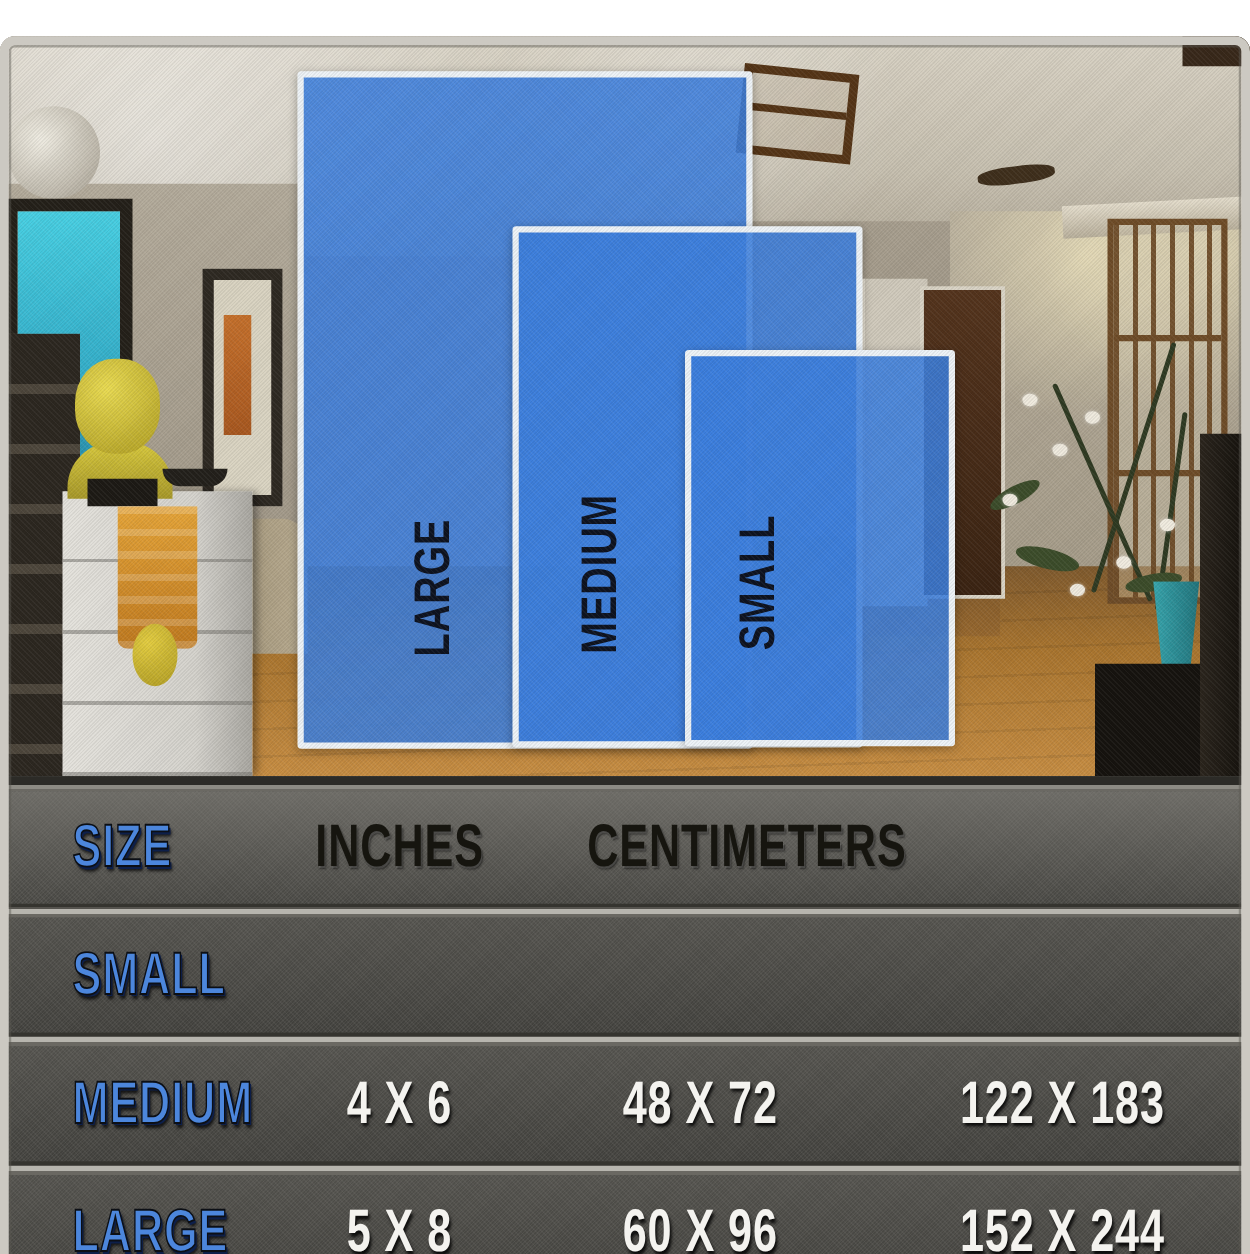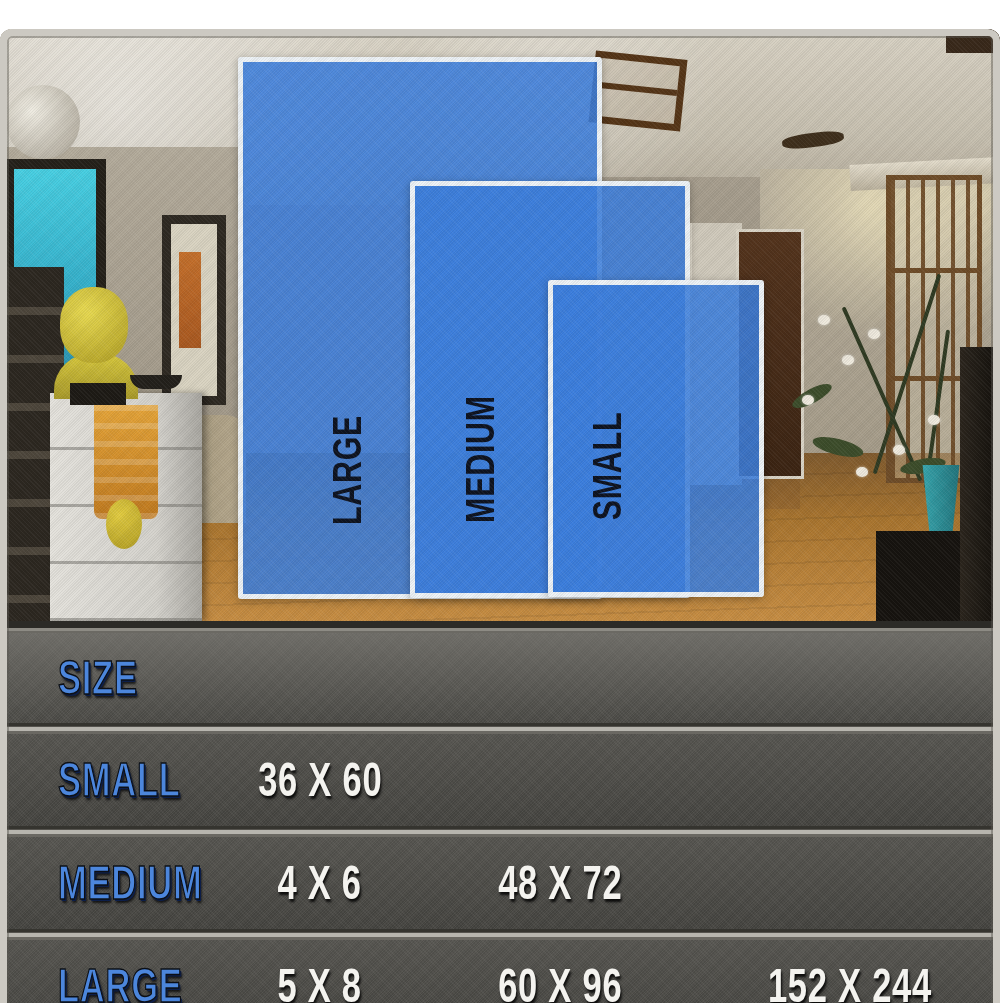--- a/index.html
+++ b/index.html
@@ -208,40 +208,44 @@
 
     <div class="grain"></div>
   </div>
 
   <div class="size-table">
     <div class="groove-top"></div>
 
     <div class="t-row t-header">
       <div class="cell cell-first txt-blue">
         <span class="cnd">SIZE</span></div>
+      <div class="cell txt-dark">
+        <span class="cnd">INCHES</span></div>
+      <div class="cell txt-dark">
+        <span class="cnd">CENTIMETERS</span></div>
     </div>
 
     <div class="divider"></div>
 
     <div class="t-row t-data">
       <div class="cell cell-first txt-blue">
         <span class="cnd">SMALL</span></div>
-      <div class="cell txt-white">
-        <span class="cnd">36 X 60</span></div>
     </div>
 
     <div class="divider"></div>
 
     <div class="t-row t-data">
       <div class="cell cell-first txt-blue">
         <span class="cnd">MEDIUM</span></div>
       <div class="cell txt-white">
         <span class="cnd">4 X 6</span></div>
       <div class="cell txt-white">
         <span class="cnd">48 X 72</span></div>
+      <div class="cell txt-white">
+        <span class="cnd">122 X 183</span></div>
     </div>
 
     <div class="divider"></div>
 
     <div class="t-row t-data">
       <div class="cell cell-first txt-blue">
         <span class="cnd">LARGE</span></div>
       <div class="cell txt-white">
         <span class="cnd">5 X 8</span></div>
       <div class="cell txt-white">

